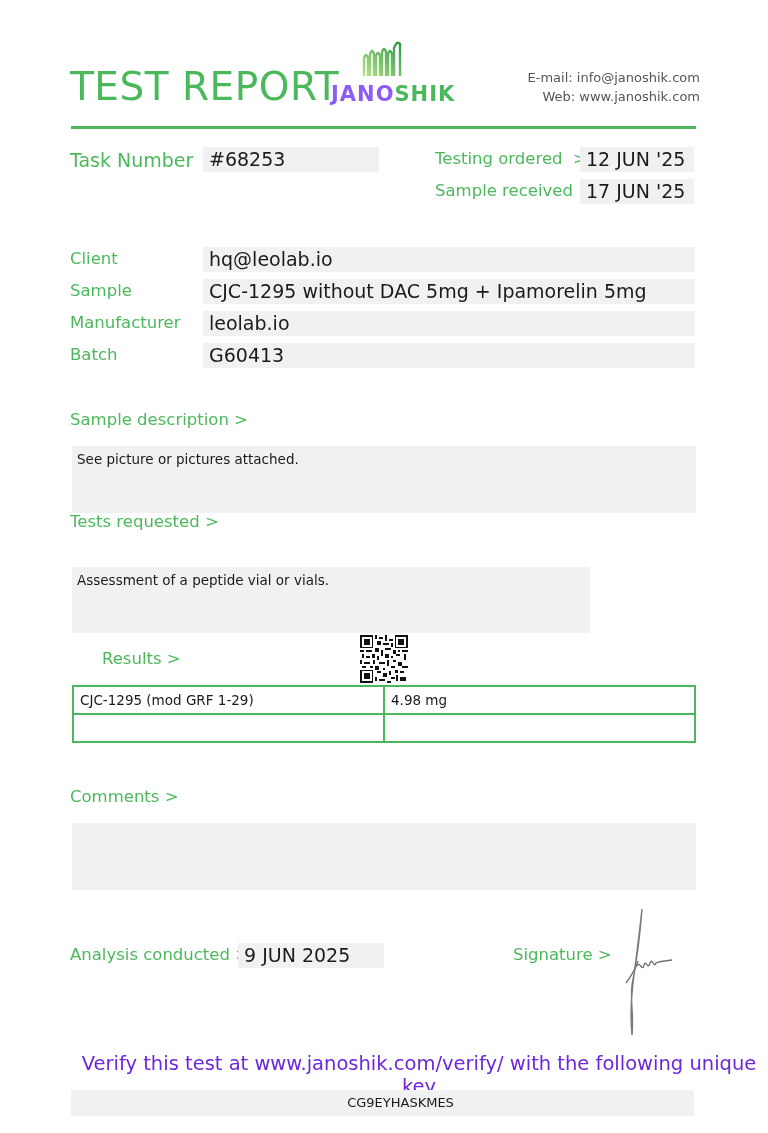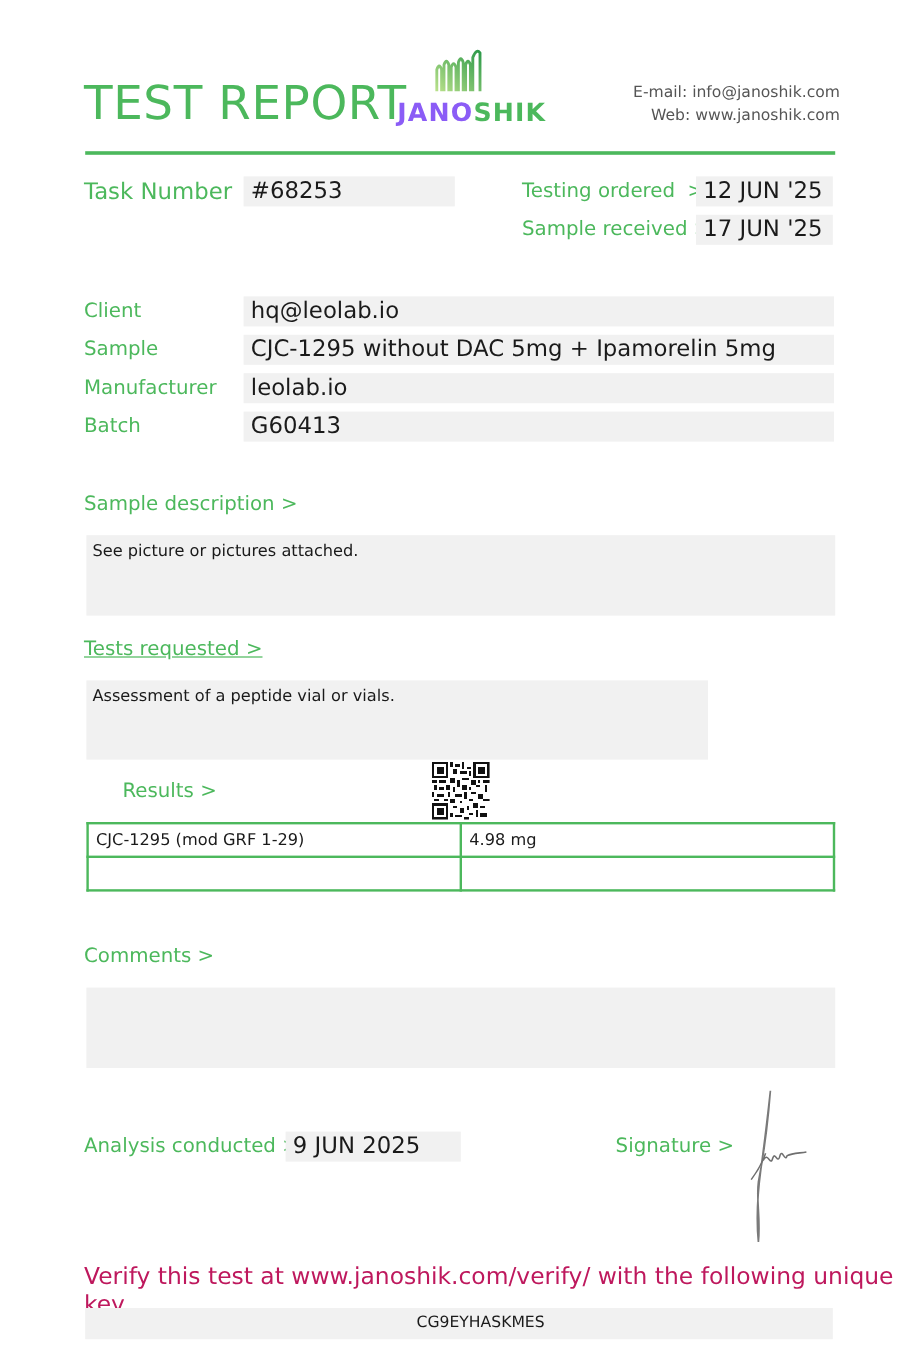--- a/index.html
+++ b/index.html
@@ -1,19 +1,19 @@
 <!DOCTYPE html>
 <html><head>
 <meta charset="utf-8">
 <style>
   * { box-sizing: border-box; margin: 0; padding: 0; }
   html, body { width: 768px; height: 1133px; background: #ffffff; overflow: hidden; }
   body { position: relative; font-family: "DejaVu Sans", sans-serif; color: #1c1c1c; }
   .abs { position: absolute; }
-  .green { color: #be185d; }
+  .green { color: #6d28d9; text-align: center; }
   .field { background: #f1f1f1; padding-left: 36px; }
   .title { left: 70px; top: 64px; font-size: 39px; color: #4cb85c; font-family: "DejaVu Sans", sans-serif; letter-spacing: 0.5px; font-weight: normal; }
   .logo-text { left: 331px; top: 82px; font-size: 21px; font-weight: bold; letter-spacing: 1px; }
   .logo-text .dark { color: #8b5cf6; }
   .logo-text .lg { color: #4cb85c; }
   .logo-mark { left: 362px; top: 40px; width: 44px; height: 38px; }
   .contact { right: 68px; text-align: right; font-size: 13px; color: #555; }
   .rule { left: 71px; top: 126px; width: 625px; height: 3px; background: #4cb85c; }
   .lbl { font-size: 18px; color: #4cb85c; }
   .lbl-sm { font-size: 16.5px; color: #4cb85c; }
@@ -62,21 +62,21 @@
 
 <div class="abs lbl-sm" style="left:70px; top:313px;">Manufacturer</div>
 <div class="abs field val" style="left:203px; top:311px; width:492px;">leolab.io</div>
 
 <div class="abs lbl-sm" style="left:70px; top:345px;">Batch</div>
 <div class="abs field val" style="left:203px; top:343px; width:492px;">G60413</div>
 
 <div class="abs lbl-sm" style="left:70px; top:410px;">Sample description &gt;</div>
 <div class="abs field box-text" style="left:72px; top:446px; width:624px; height:67px;">See picture or pictures attached.</div>
 
-<div class="abs lbl-sm" style="left:70px; top:531px;text-decoration:underline;">Tests requested &gt;</div>
+<div class="abs lbl-sm" style="left:70px; top:512px;">Tests requested &gt;</div>
 <div class="abs field box-text" style="left:72px; top:567px; width:518px; height:66px;">Assessment of a peptide vial or vials.</div>
 
 <div class="abs lbl-sm" style="left:70px; top:649px;margin-left:32px;">Results &gt;</div>
 
 <svg class="abs" style="left:360px; top:635px;" width="48" height="48" viewBox="0 0 25 25" shape-rendering="crispEdges">
   <rect width="25" height="25" fill="#fff"></rect>
   <g fill="#111">
     <rect x="0" y="0" width="7" height="7"></rect>
       <rect x="1" y="1" width="5" height="5" fill="#fff"></rect>
       <rect x="2" y="2" width="3" height="3"></rect>

